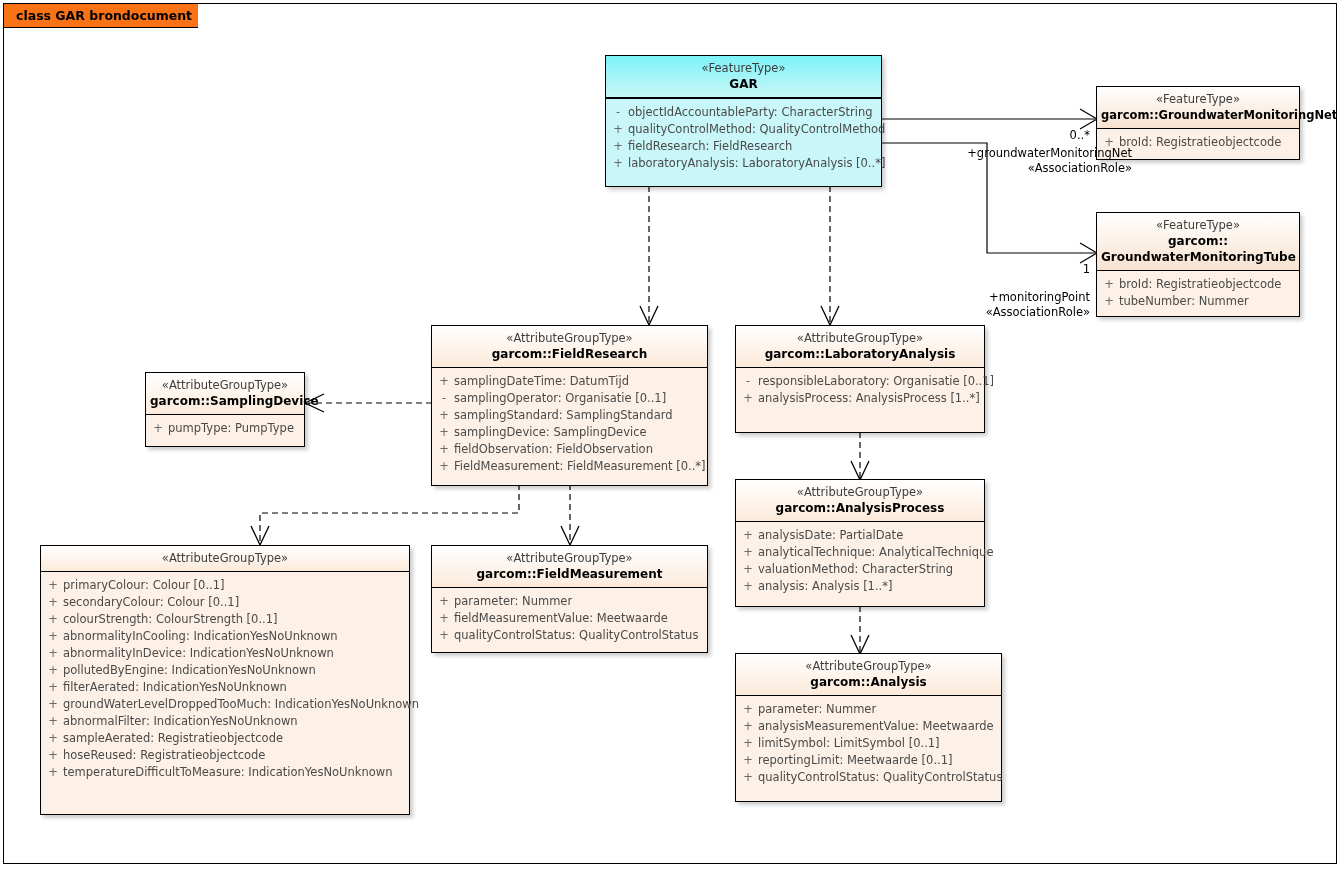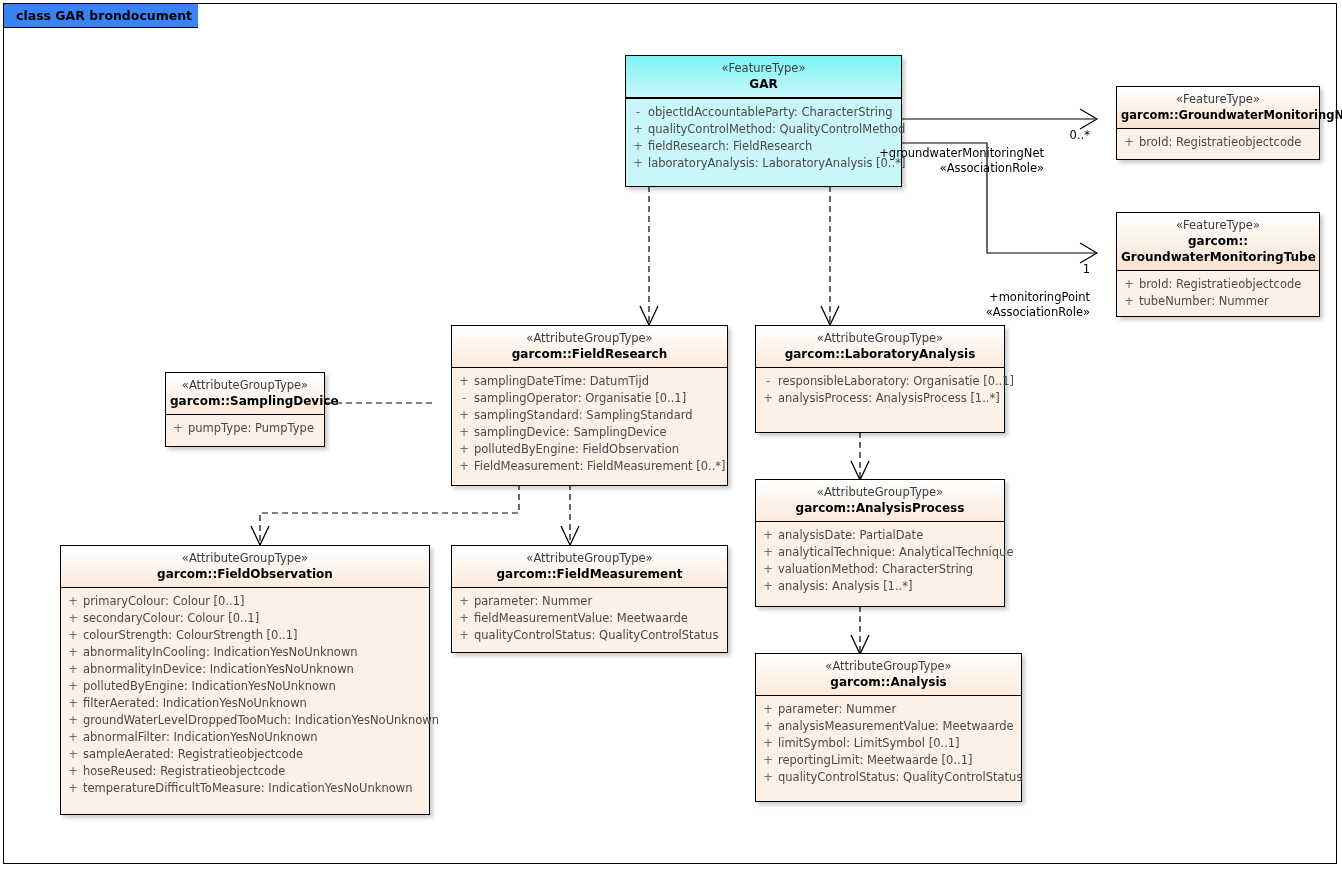--- a/index.html
+++ b/index.html
@@ -28,21 +28,21 @@
     border: 1px solid #000000;
     box-sizing: border-box;
     background: #ffffff;
   }
   #frame-tab {
     position: absolute;
     left: 3px;
     top: 3px;
     height: 25px;
     box-sizing: border-box;
-    background: #3b82f6;
+    background: #f97316;
     border-left: 1px solid #000;
     border-top: 1px solid #000;
     border-bottom: 1px solid #000;
     padding: 0 6px 0 12px;
     display: flex;
     align-items: center;
     font-size: 12.5px;
     font-weight: bold;
     color: #000;
     white-space: nowrap;
@@ -58,21 +58,20 @@
   }
 
   
   .uml {
     position: absolute;
     box-sizing: border-box;
     border: 1px solid #000000;
     background: #fdf0e6;
     box-shadow: 3px 3px 4px rgba(0,0,0,0.20);
     z-index: 3;
-    margin-left: 20px;
   }
   .uml-head {
     box-sizing: border-box;
     border-bottom: 1px solid #000000;
     text-align: center;
     padding: 5px 4px 5px 4px;
     background: linear-gradient(to bottom, #ffffff 0%, #fceadb 100%);
   }
   .uml.feature .uml-head {
     background: linear-gradient(to bottom, #ffffff 0%, #f8e2d0 100%);
@@ -208,21 +207,21 @@
   <div class="conn" style="left:846px; top:606px; width:30px; height:52px;">
     <svg width="30" height="52">
       <line x1="14" y1="0" x2="14" y2="46" stroke="#000" stroke-width="1.2" stroke-dasharray="6,4"></line>
       <polyline points="5,29 14,48 23,29" fill="none" stroke="#000" stroke-width="1.3"></polyline>
     </svg>
   </div>
 
   <div class="edge-label right" style="left:980px; top:128px; width:110px;">
     <span>0..*</span>
   </div>
-  <div class="edge-label right" style="left:784px; top:146px; width:260px;">
+  <div class="edge-label right" style="left:872px; top:146px; width:260px;">
     <div>+groundwaterMonitoringNet</div>
     <div>«AssociationRole»</div>
   </div>
 
   <div class="edge-label right" style="left:980px; top:262px; width:110px;">
     <span>1</span>
   </div>
   <div class="edge-label right" style="left:830px; top:290px; width:260px;">
     <div>+monitoringPoint</div>
     <div>«AssociationRole»</div>
@@ -301,21 +300,21 @@
       <div class="attr">
         <span class="vis">+</span>
         <span class="sig">samplingStandard: SamplingStandard</span>
       </div>
       <div class="attr">
         <span class="vis">+</span>
         <span class="sig">samplingDevice: SamplingDevice</span>
       </div>
       <div class="attr">
         <span class="vis">+</span>
-        <span class="sig">pollutedByEngine: FieldObservation</span>
+        <span class="sig">fieldObservation: FieldObservation</span>
       </div>
       <div class="attr">
         <span class="vis">+</span>
         <span class="sig">FieldMeasurement: FieldMeasurement [0..*]</span>
       </div>
     </div>
   </div>
 
   <div class="uml" style="left:735px; top:325px; width:250px; height:108px;">
     <div class="uml-head">
@@ -343,21 +342,20 @@
       <div class="attr">
         <span class="vis">+</span>
         <span class="sig">pumpType: PumpType</span>
       </div>
     </div>
   </div>
 
   <div class="uml" style="left:40px; top:545px; width:370px; height:270px;">
     <div class="uml-head">
       <div class="stereo">«AttributeGroupType»</div>
-      <div class="cname">garcom::FieldObservation</div>
     </div>
     <div class="uml-body">
       <div class="attr">
         <span class="vis">+</span>
         <span class="sig">primaryColour: Colour [0..1]</span>
       </div>
       <div class="attr">
         <span class="vis">+</span>
         <span class="sig">secondaryColour: Colour [0..1]</span>
       </div>

